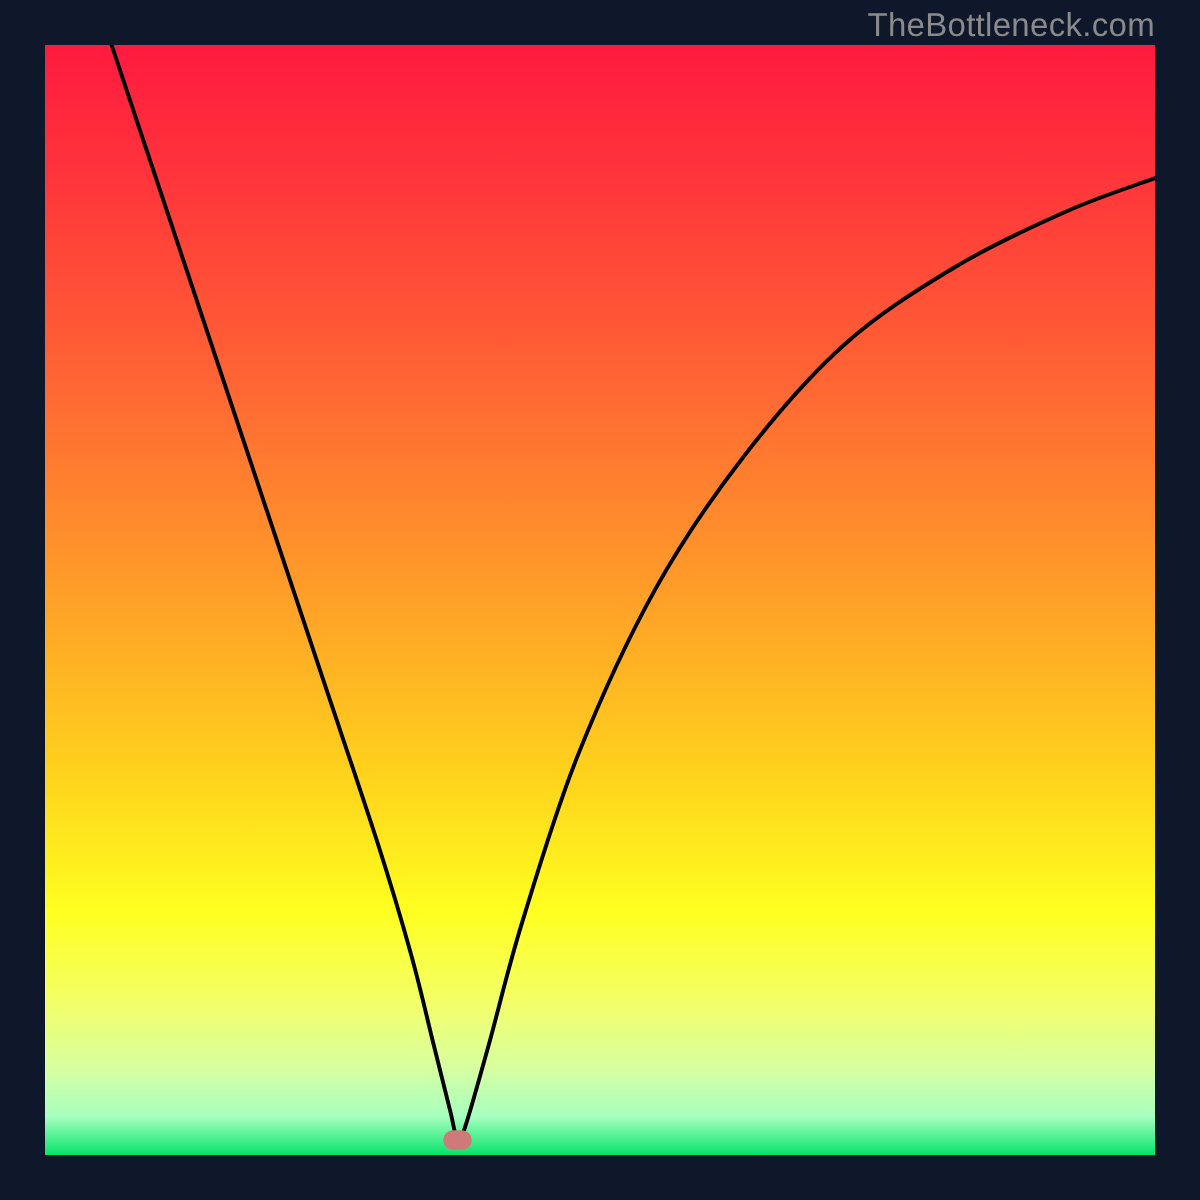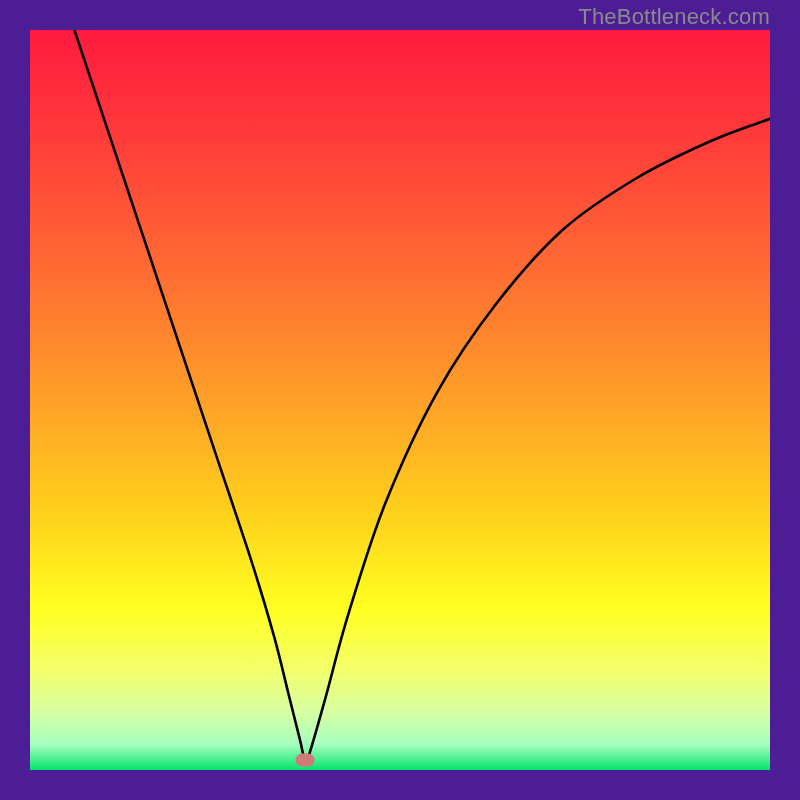--- a/index.html
+++ b/index.html
@@ -6,21 +6,21 @@
   body {
     width: 800px;
     height: 800px;
     background: #000;
     position: relative;
     font-family: Arial, Helvetica, sans-serif;
   }
   .frame {
     position: absolute;
     inset: 0;
-    background: #4c1d95;
+    background: #0f172a;
   }
   .plot-area {
     position: absolute;
     left: 30px;
     top: 30px;
     width: 740px;
     height: 740px;
     overflow: hidden;
   }
   .gradient {

